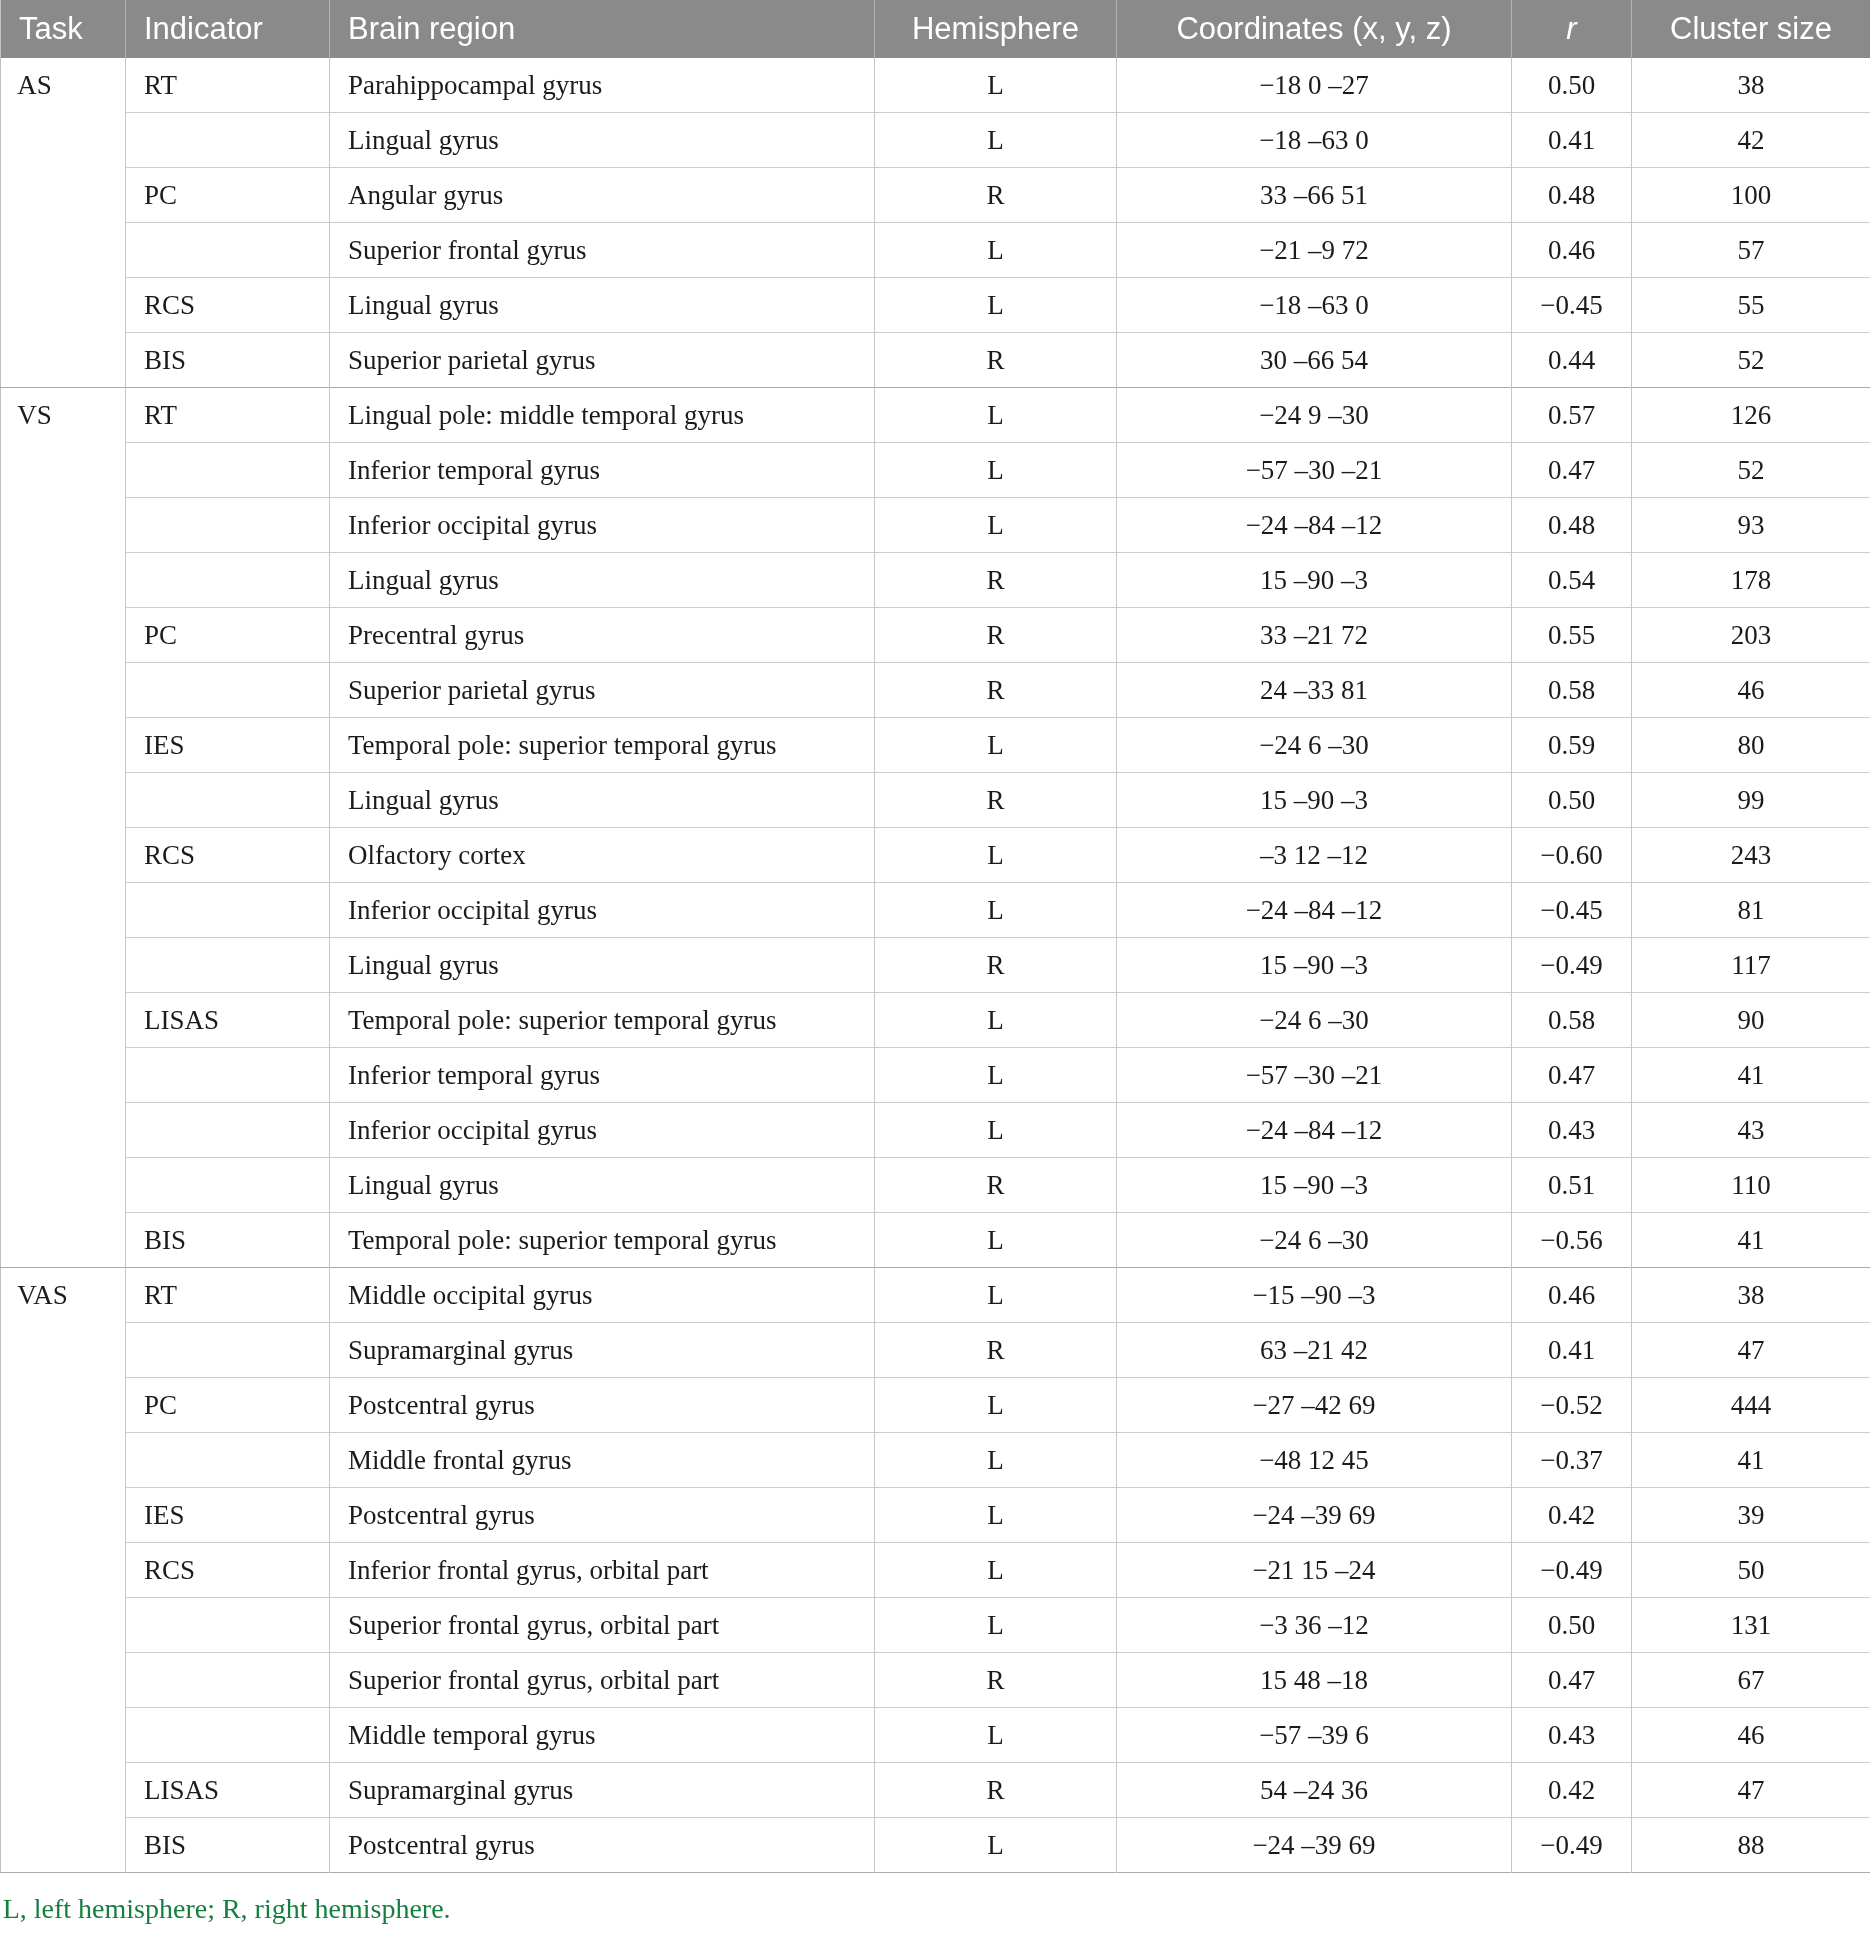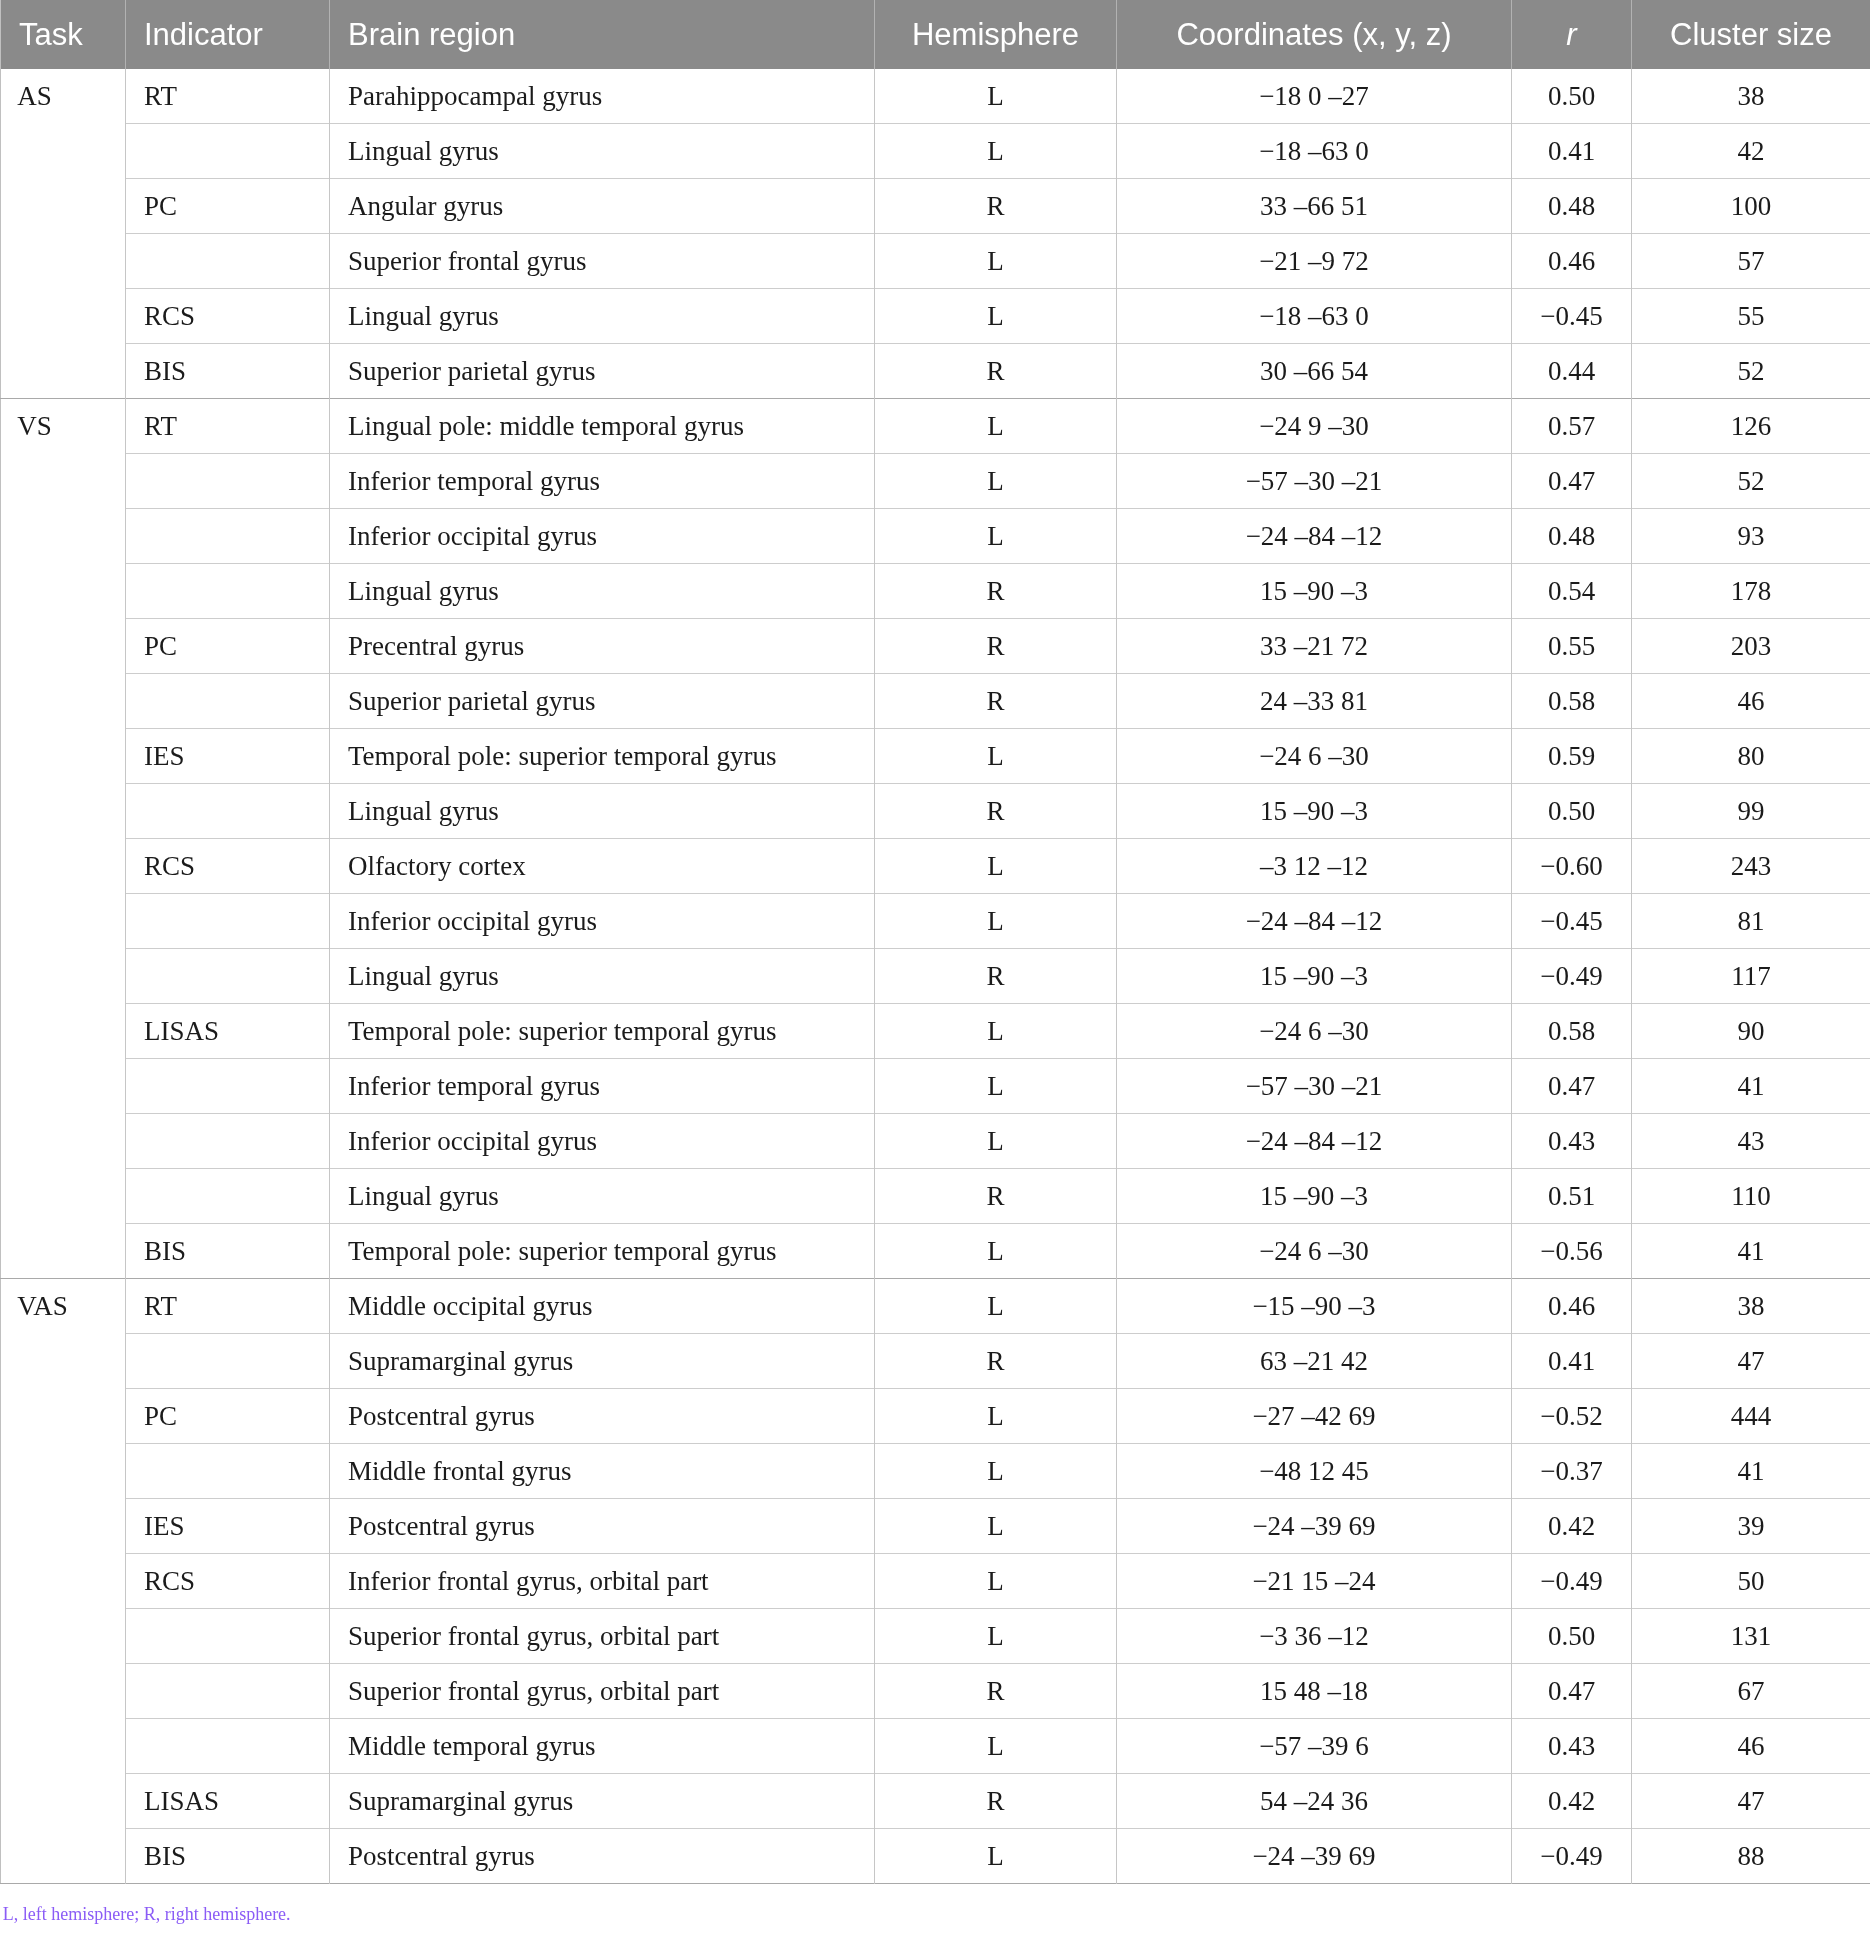--- a/index.html
+++ b/index.html
@@ -20,21 +20,21 @@
     border-left: 0.9px solid #c0c0c0;
     border-right: 0.9px solid #c0c0c0;
     border-bottom: 0.9px solid #a9a9a9;
   }
   thead th {
     background: #8a8a8a;
     color: #ffffff;
     font-family: "Liberation Sans", sans-serif;
     font-weight: 400;
     font-size: 31px;
-    height: 69px;
+    height: 58px;
     padding: 0;
     vertical-align: middle;
   }
   thead th + th {
     border-left: 0.9px solid #b2b2b2;
   }
   th.h-left  { text-align: left; padding-left: 18px; }
   th.h-center{ text-align: center; margin-left: 31px; }
   th.r-head  { font-style: italic; }
 
@@ -60,22 +60,22 @@
   td.indicator-cell, td.region-cell {
     text-align: left;
     padding-left: 18px;
   }
   td.hemisphere-cell, td.coordinates-cell, td.r-cell, td.cluster-cell {
     text-align: center;
   }
 
   .footnote {
     margin: 20px 0 0 2.7px;
-    font-size: 18px;
-    color: #8b5cf6;
+    font-size: 28px;
+    color: #15803d;
   }
 </style>
 </head>
 <body>
 
 <table>
   <colgroup>
     <col style="width:125px">
     <col style="width:204px">
     <col style="width:545px">

